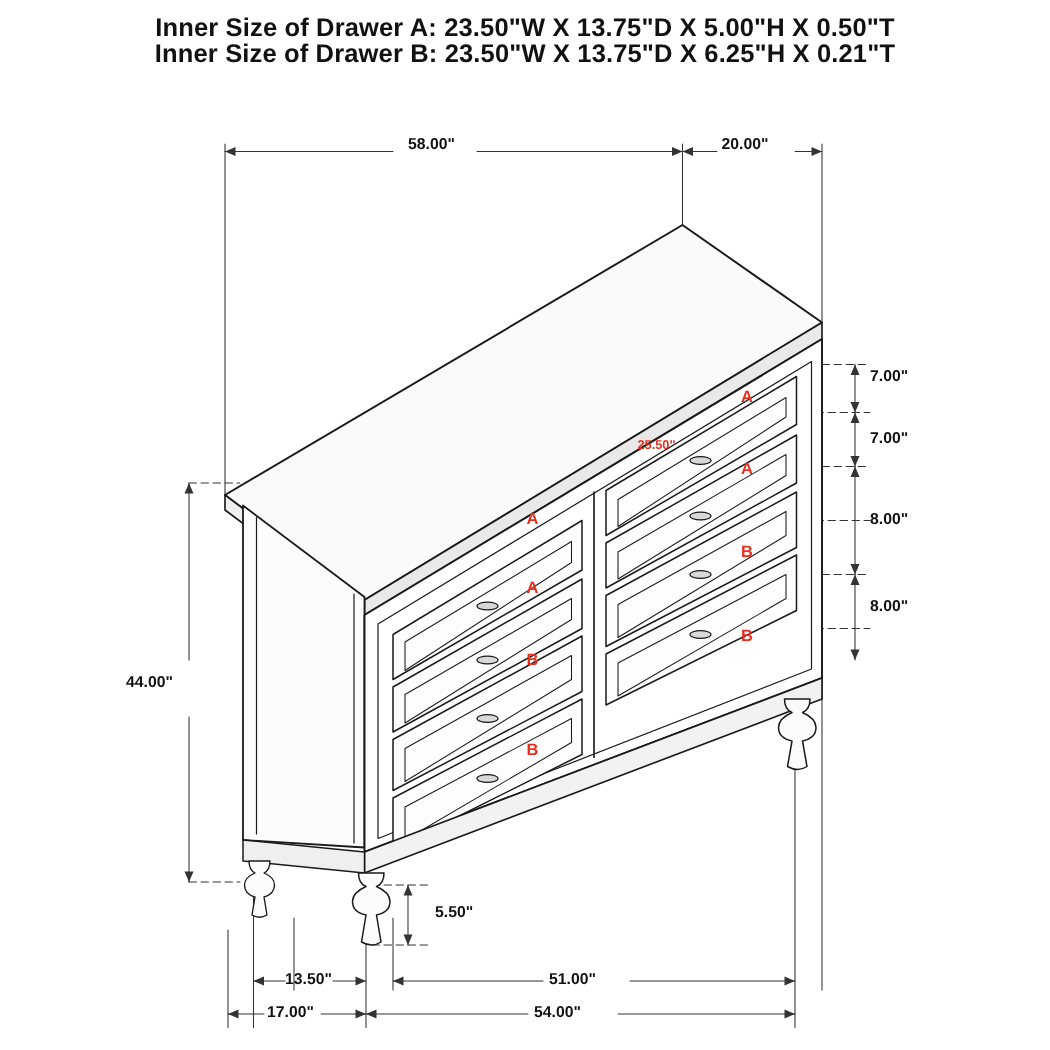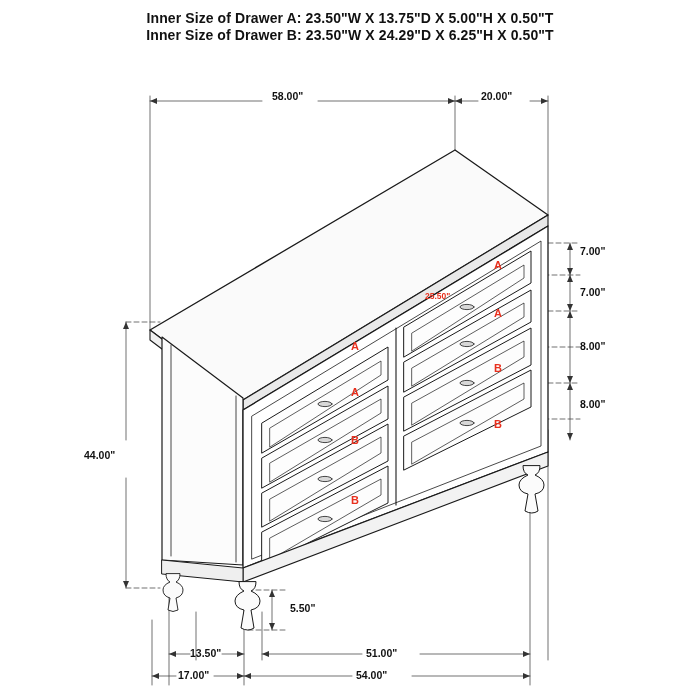--- a/index.html
+++ b/index.html
@@ -21,21 +21,21 @@
     height: 700px;
   }
   .title-block {
     position: absolute;
     top: 10px;
     left: 0;
     width: 700px;
     text-align: center;
   }
   .title-line {
-    font-size: 14px;
+    font-size: 17px;
     font-weight: bold;
     letter-spacing: 0.1px;
     line-height: 17px;
     color: #111;
   }
   svg.diagram {
     position: absolute;
     top: 0;
     left: 0;
     width: 700px;
@@ -63,21 +63,21 @@
     white-space: nowrap;
   }
 </style>
 </head>
 <body>
 
 <div id="stage">
 
   <div class="title-block">
     <div class="title-line">Inner Size of Drawer A: 23.50"W X 13.75"D X 5.00"H X 0.50"T</div>
-    <div class="title-line">Inner Size of Drawer B: 23.50"W X 24.29"D X 6.25"H X 0.50"T</div>
+    <div class="title-line">Inner Size of Drawer B: 23.50"W X 13.75"D X 6.25"H X 0.21"T</div>
   </div>
 
   <svg class="diagram" viewBox="0 0 700 700">
     <g fill="none" stroke="#1a1a1a" stroke-width="1.1" stroke-linejoin="round" stroke-linecap="round">
 
       <g stroke-width="0.7" stroke="#333">
 
         <line x1="150" y1="96" x2="150" y2="330"></line>
         <line x1="455" y1="96" x2="455" y2="150"></line>
         <line x1="548" y1="96" x2="548" y2="215"></line>

